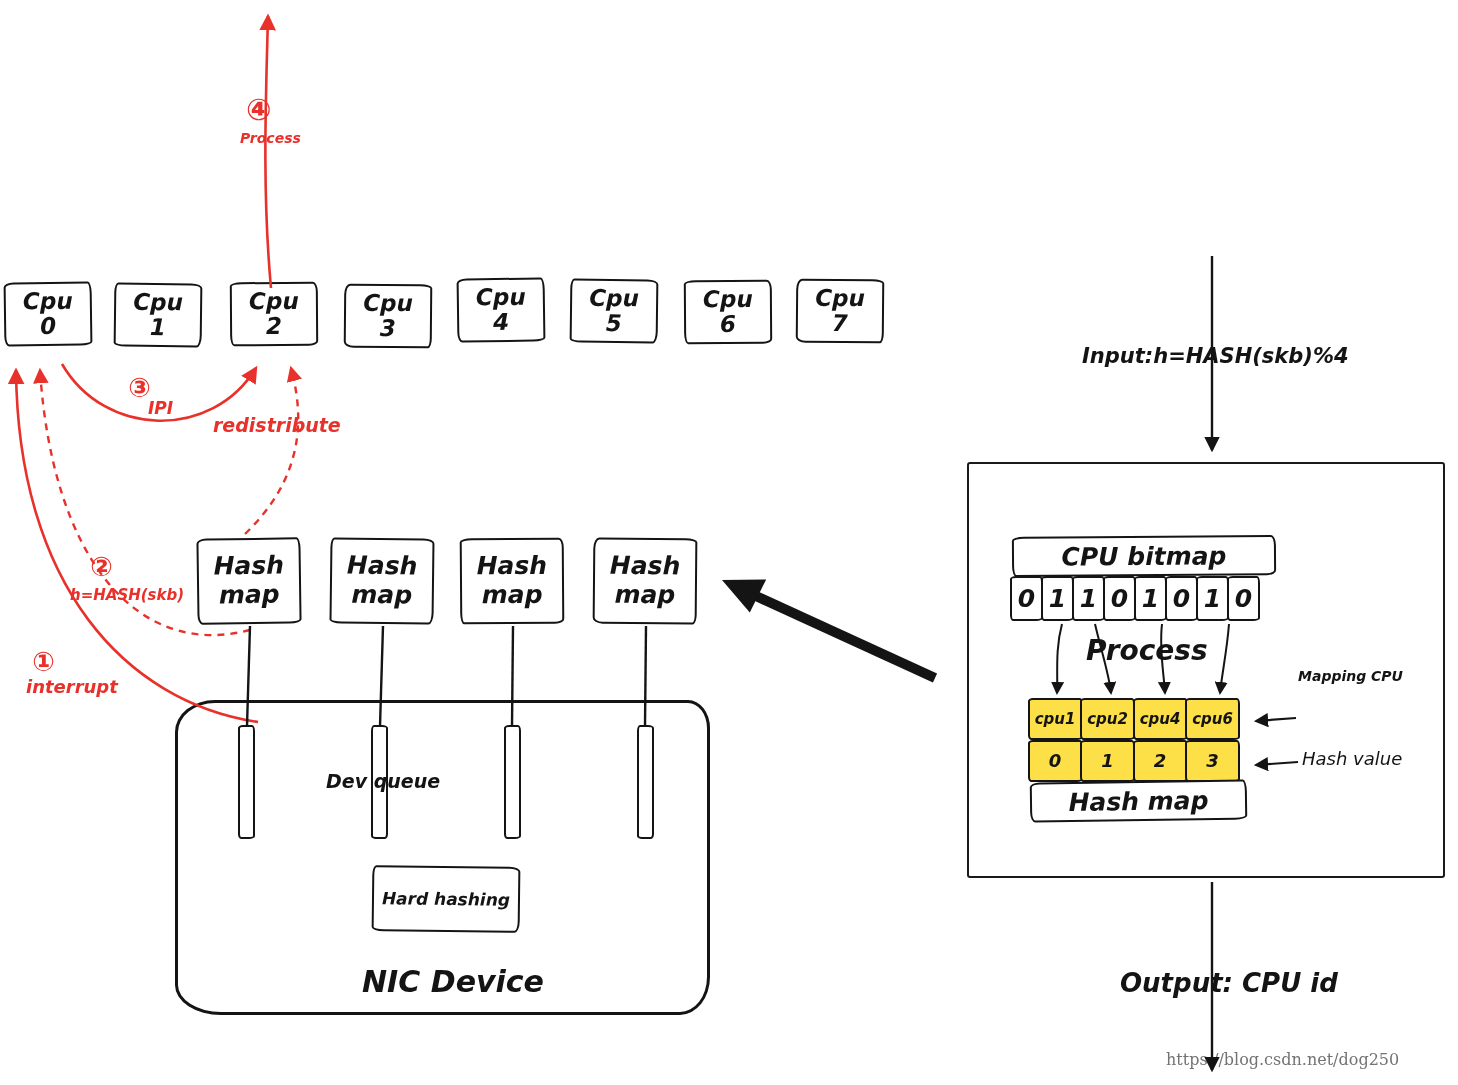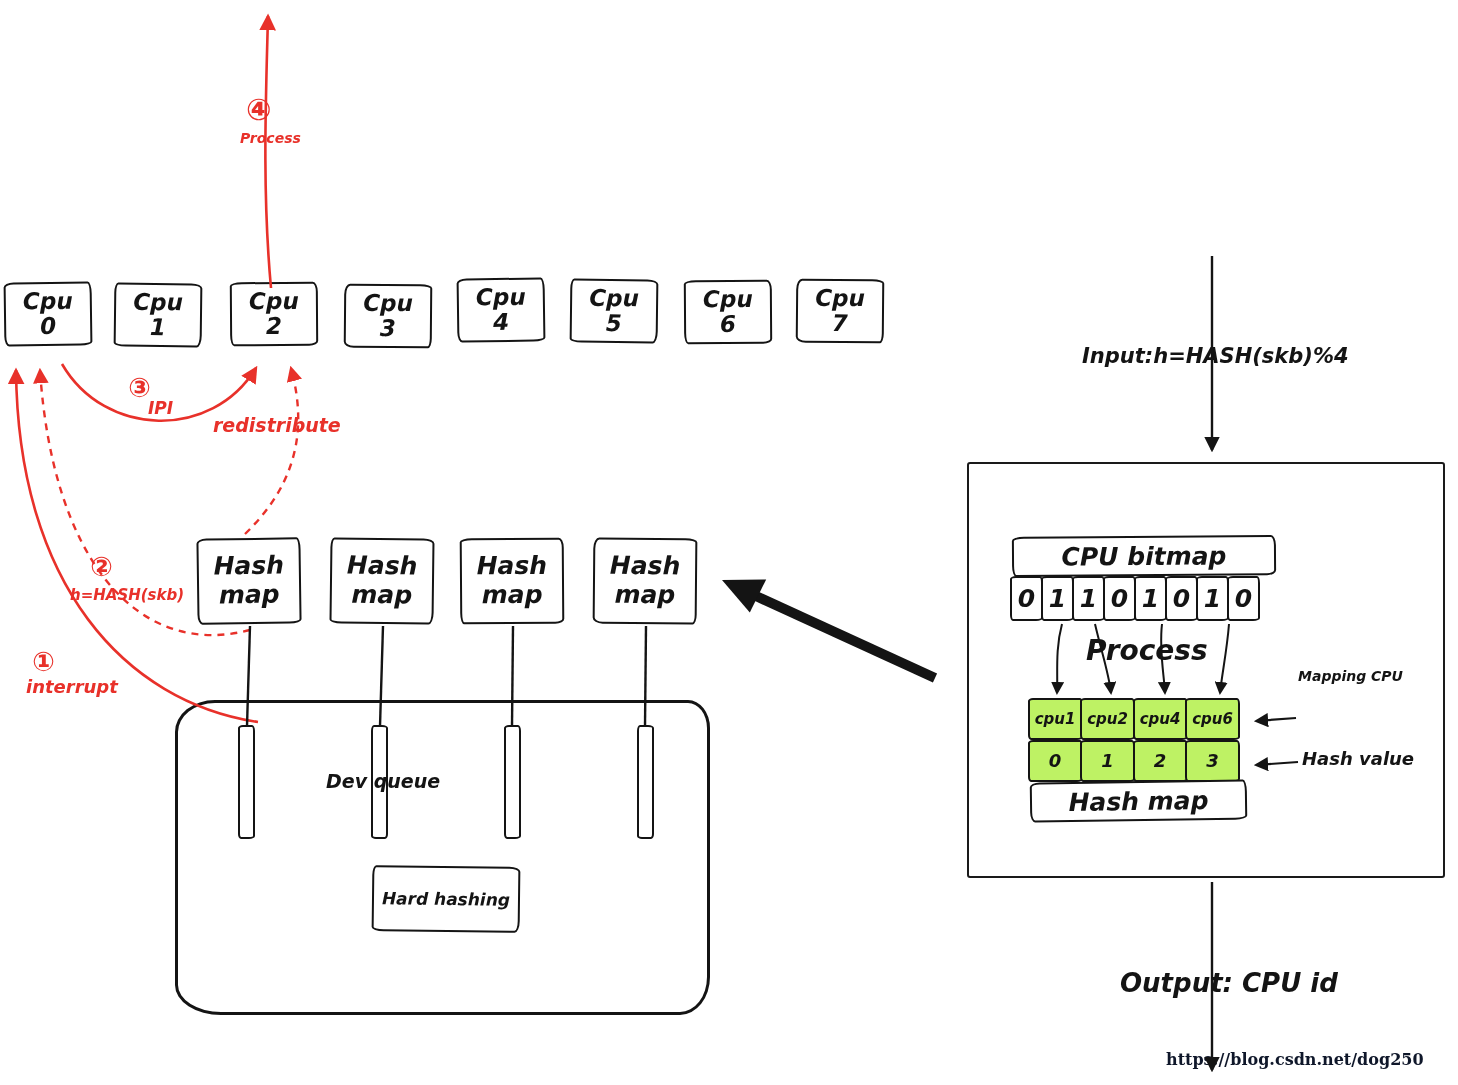--- a/index.html
+++ b/index.html
@@ -14,21 +14,21 @@
   .sk2{border-radius:4px 11px 5px 12px/10px 5px 12px 4px;transform:rotate(0.7deg);}
   .sk3{border-radius:12px 5px 9px 4px/4px 10px 5px 11px;transform:rotate(-0.4deg);}
   .sk4{border-radius:6px 12px 4px 10px/11px 4px 10px 6px;transform:rotate(0.5deg);}
   .cpu-box{width:88px;height:64px;font-size:23px;line-height:1.08;}
   .hm-box{width:104px;height:86px;font-size:25px;line-height:1.15;}
   .badge{font-size:27px;font-weight:bold;}
   .bit{width:33px;height:45px;border:2.5px solid #141414;margin-left:-2px;display:flex;
        align-items:center;justify-content:center;font-size:25px;background:#fff;box-sizing:border-box;
        border-radius:6px 3px 7px 3px/3px 7px 3px 6px;}
   .mcell{width:55px;height:42px;border:2.5px solid #141414;margin-left:-2.5px;display:flex;
-       align-items:center;justify-content:center;background:#bef264;box-sizing:border-box;
+       align-items:center;justify-content:center;background:#fde047;box-sizing:border-box;
        border-radius:5px 3px 6px 3px/3px 6px 3px 5px;}
   .row{display:flex;}
   svg{position:absolute;left:0;top:0;pointer-events:none;z-index:5;}
   .z2{z-index:2;}
 </style>
 </head>
 <body>
 
 <div id="canvas">
 
@@ -103,20 +103,21 @@
   <div class="abs z2" style="left:371px;top:725px;width:17px;height:114px;border:2.5px solid #141414;background:#fff;box-sizing:border-box;border-radius:3px 6px 3px 5px/6px 3px 5px 3px;"></div>
   <div class="abs z2" style="left:504px;top:725px;width:17px;height:114px;border:2.5px solid #141414;background:#fff;box-sizing:border-box;border-radius:5px 3px 6px 3px/3px 6px 3px 5px;"></div>
   <div class="abs z2" style="left:637px;top:725px;width:17px;height:114px;border:2.5px solid #141414;background:#fff;box-sizing:border-box;border-radius:3px 6px 3px 5px/6px 3px 5px 3px;"></div>
 
   <div class="abs hand z2" style="left:326px;top:770px;font-size:19px">Dev queue</div>
 
   <div class="abs box hand sk2 z2" style="left:372px;top:866px;width:148px;height:66px;font-size:17px">
     <span>Hard hashing</span>
   </div>
 
+  <div class="abs hand z2" style="left:362px;top:964px;font-size:30px">NIC Device</div>
 
   <div class="abs hand" style="left:1082px;top:344px;font-size:21px">Input:h=HASH(skb)%4</div>
 
   <div class="abs" style="left:967px;top:462px;width:478px;height:416px;border:2.5px solid #1a1a1a;background:#fff;box-sizing:border-box;border-radius:3px;"></div>
 
   <div class="abs box hand sk3 z2" style="left:1012px;top:536px;width:264px;height:40px;font-size:25px">
     <span>CPU bitmap</span>
   </div>
 
   <div class="abs row hand z2" style="left:1012px;top:576px">
@@ -143,25 +144,25 @@
     <div class="mcell">1</div>
     <div class="mcell">2</div>
     <div class="mcell">3</div>
   </div>
 
   <div class="abs box hand sk1 z2" style="left:1030px;top:781px;width:217px;height:40px;font-size:25px">
     <span>Hash map</span>
   </div>
 
   <div class="abs hand" style="left:1298px;top:668px;font-size:14px;font-weight:bold">Mapping CPU</div>
-  <div class="abs hand" style="left:1302px;top:748px;font-size:18px;font-weight:bold">Hash value</div>
+  <div class="abs hand" style="left:1302px;top:748px;font-size:18px;font-weight:normal">Hash value</div>
 
   <div class="abs hand" style="left:1120px;top:968px;font-size:26px">Output:  CPU id</div>
 
-  <div class="abs" style="left:1166px;top:1050px;font-size:16px;color:#0f172a;font-family:'DejaVu Serif',serif;font-weight:bold;">https://blog.csdn.net/dog250</div>
+  <div class="abs" style="left:1166px;top:1050px;font-size:16px;color:#737373;font-family:'DejaVu Serif',serif;">https://blog.csdn.net/dog250</div>
 
   <svg width="1458" height="1085" viewBox="0 0 1458 1085">
     <defs>
       <marker id="mred" viewBox="0 0 10 10" refX="8.5" refY="5" markerWidth="6.5" markerHeight="6.5" orient="auto">
         <path d="M0,0 L10,5 L0,10 z" fill="#e8312a"></path>
       </marker>
       <marker id="mblack" viewBox="0 0 10 10" refX="8.5" refY="5" markerWidth="6.5" markerHeight="6.5" orient="auto">
         <path d="M0,0 L10,5 L0,10 z" fill="#141414"></path>
       </marker>
     </defs>

